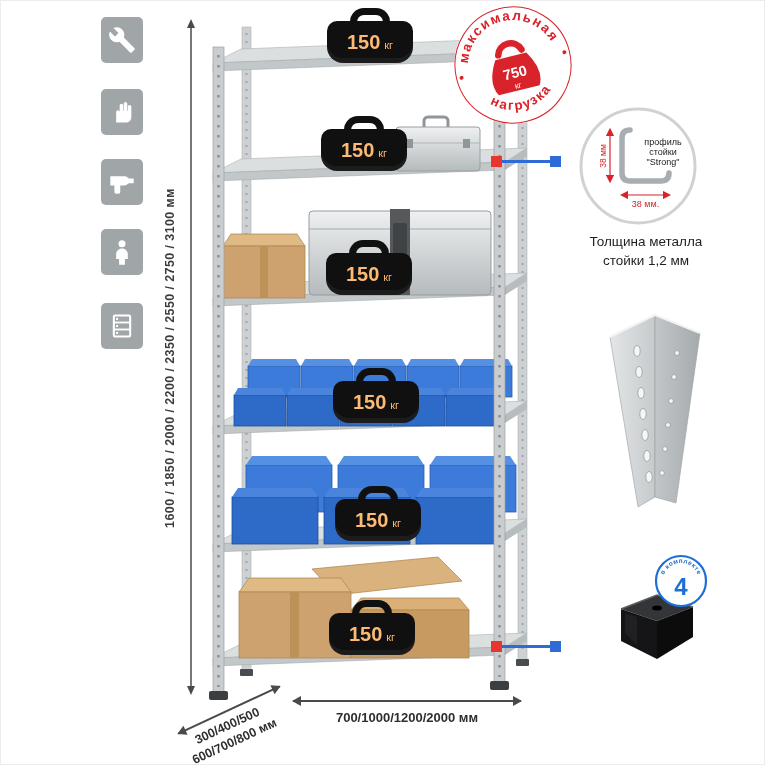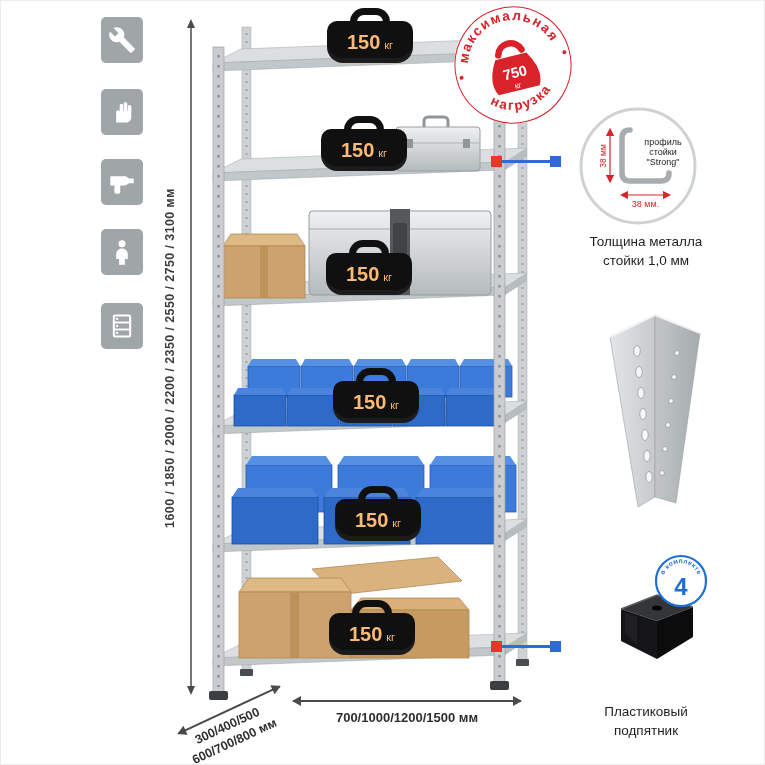--- a/index.html
+++ b/index.html
@@ -307,21 +307,21 @@
     <path d="M53 25 Q45 25 45 33 V68 Q45 76 53 76 H84 Q92 76 92 68" fill="none" stroke="#a7adb0" stroke-width="5.5" stroke-linecap="round"></path>
     <line x1="33" y1="27" x2="33" y2="74" stroke="#d8232a" stroke-width="1.2" marker-start="url(#arrR)" marker-end="url(#arrR)"></line>
     <text transform="rotate(-90 26 51)" x="26" y="54" text-anchor="middle" font-size="8.5" fill="#d8232a">38 мм</text>
     <line x1="47" y1="90" x2="90" y2="90" stroke="#d8232a" stroke-width="1.2" marker-start="url(#arrR)" marker-end="url(#arrR)"></line>
     <text x="68.5" y="102" text-anchor="middle" font-size="9" fill="#d8232a">38 мм.</text>
     <text x="86" y="40" text-anchor="middle" font-size="9" fill="#1c1c1c">профиль</text>
     <text x="86" y="50" text-anchor="middle" font-size="9" fill="#1c1c1c">стойки</text>
     <text x="86" y="60" text-anchor="middle" font-size="9" fill="#1c1c1c">"Strong"</text>
   </svg>
   <div class="caption" style="left:556px;top:232px;width:178px">Толщина металла
-стойки 1,0 мм</div>
+стойки 1,2 мм</div>
 
   <svg class="abs" style="left:597px;top:306px" width="112" height="222" viewBox="0 0 112 222">
     <defs>
       <linearGradient id="gPA" x1="0" y1="0" x2="1" y2="0">
         <stop offset="0" stop-color="#e3e6e7"></stop>
           <stop offset="1" stop-color="#c6cacc"></stop>
       </linearGradient>
       <linearGradient id="gPB" x1="0" y1="0" x2="1" y2="0">
         <stop offset="0" stop-color="#c2c6c8"></stop>
           <stop offset="1" stop-color="#a5aaad"></stop>
@@ -356,23 +356,21 @@
     <polygon points="28,34 40,38 40,66 28,54" fill="#ffffff" opacity="0.05"></polygon>
   </svg>
   <svg class="abs" style="left:652px;top:552px;z-index:3" width="56" height="56" viewBox="-28 -28 56 56">
     <circle r="25" fill="#fff" stroke="#1d6fd4" stroke-width="2.2"></circle>
     <path id="bArc" d="M -18 0 A 18 18 0 0 1 18 0" fill="none"></path>
     <text font-size="6.4" font-weight="bold" fill="#1d6fd4" letter-spacing="0.5" text-anchor="middle">
       <textPath href="#bArc" startOffset="50%">в комплекте</textPath>
     </text>
     <text x="0" y="14" text-anchor="middle" font-size="24" font-weight="bold" fill="#1d6fd4">4</text>
   </svg>
-  <div class="caption" style="left:560px;top:702px;width:170px">Пластиковый
-подпятник</div>
 
   <div class="dimline" style="left:292px;top:699px;width:228px"></div>
-  <div class="dim-label" style="left:292px;top:708px;width:228px">700/1000/1200/1500 мм</div>
+  <div class="dim-label" style="left:292px;top:708px;width:228px">700/1000/1200/2000 мм</div>
 
   <div class="dimline" style="left:172px;top:708px;width:112px;transform:rotate(-25deg)"></div>
   <div class="dim-label" style="left:150px;top:716px;width:160px;font-size:12.5px;transform:rotate(-25deg)">300/400/500
 600/700/800 мм</div>
 
 </div>
 
 </body></html>

